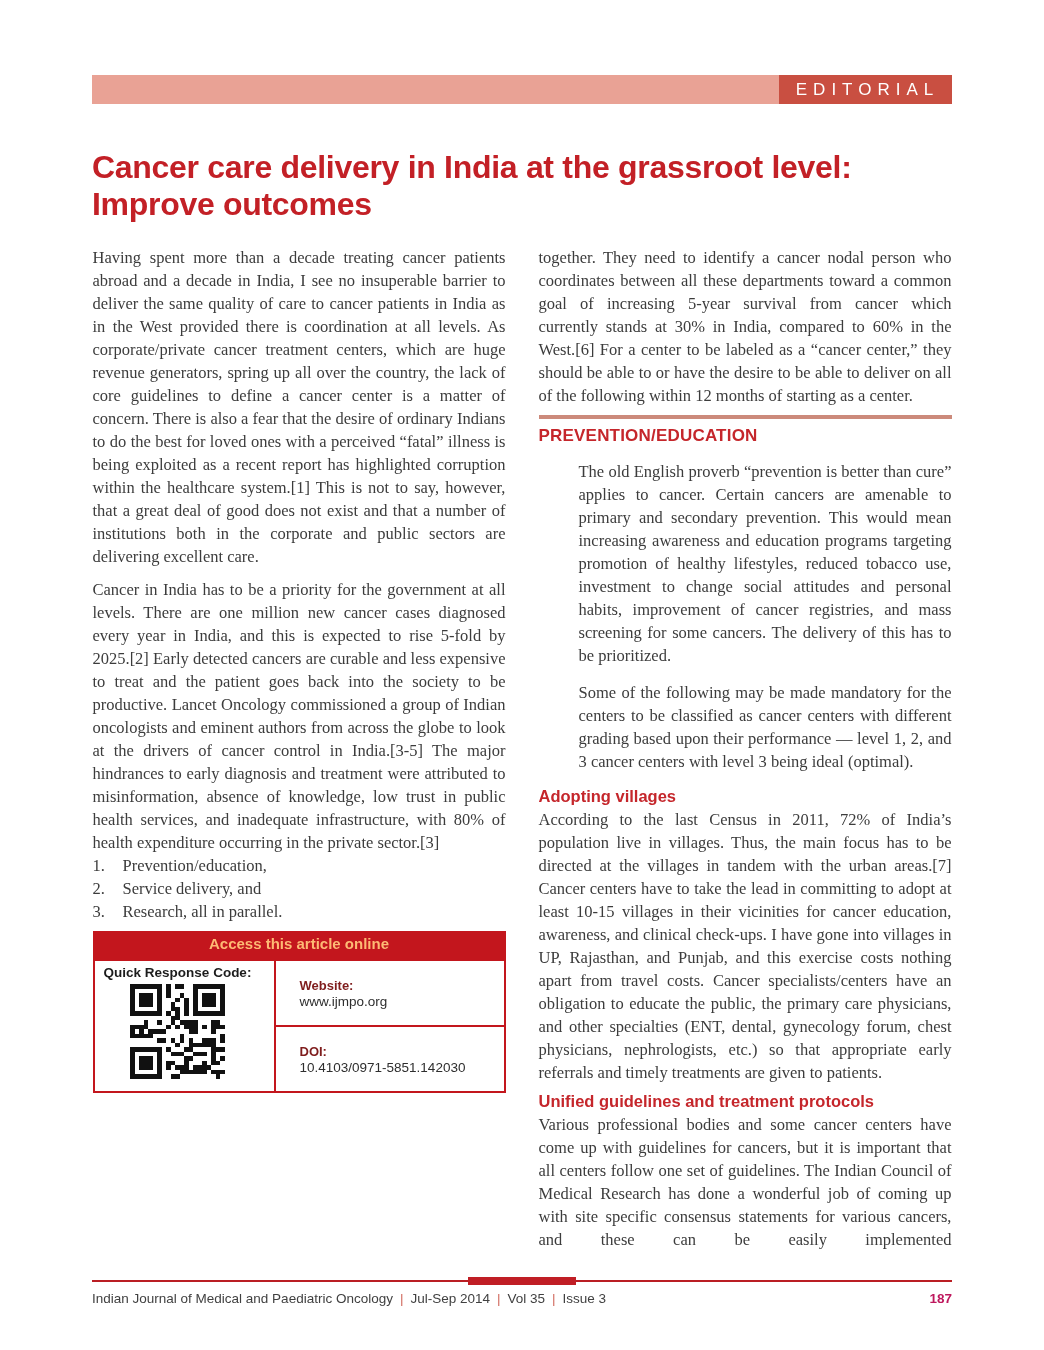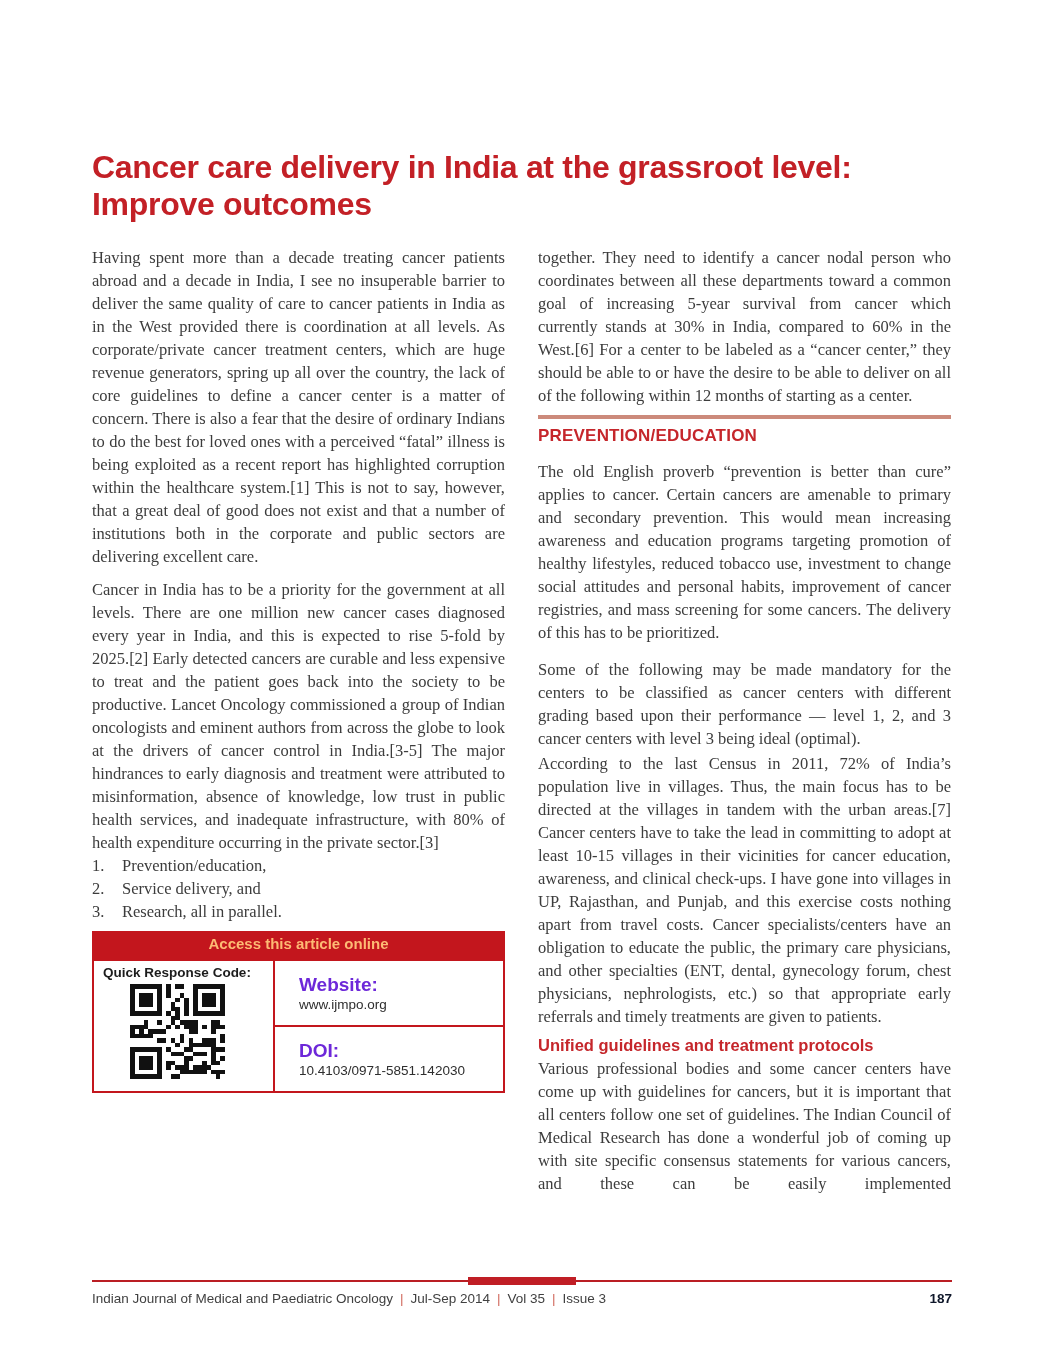--- a/index.html
+++ b/index.html
@@ -27,30 +27,30 @@
   
   .article-title{
     position:absolute;left:92px;top:128px;width:870px;
     font-family:"Liberation Sans", sans-serif;
     font-weight:bold;font-size:32px;line-height:37px;
     letter-spacing:-0.3px;color:#c32026;
   }
   
   .columns{
     position:absolute;left:92px;top:246px;width:860px;
-    display:flex;gap:33px;
+    display:flex;gap:33px;justify-content:center;
   }
   .col{width:413px;flex:0 0 413px;}
   .col p{
     margin:0;
     font-size:16.5px;line-height:23px;
     text-align:justify;
   }
   .col p.gap{margin-top:10px;}
-  .col p.gap14{margin-top:14px;}
+  .col p.gap14{margin-top:14px;margin-left:40px;}
   .col p.cont{text-align-last:justify;}
   .num-list{margin:0;}
   .num-row{display:flex;font-size:16.5px;line-height:23px;}
   .num-row .num{width:30px;flex:0 0 30px;}
   .section-rule{height:4px;background:#cc8a7b;margin-top:8px;}
   .section-heading{
     margin-top:7px;
     font-family:"Liberation Sans", sans-serif;
     font-weight:bold;font-size:17px;letter-spacing:0.2px;
     color:#c5262b;
@@ -81,38 +81,42 @@
     text-align:center;padding:4px 13px 8px 0;
   }
   .qr-label{font-weight:bold;font-size:13.5px;color:#1c1c1c;}
   .qr-wrap{margin-top:4px;}
   .access-right{flex:1;display:flex;flex-direction:column;}
   .access-row{
     flex:1;padding:11px 8px 11px 24px;
     display:flex;flex-direction:column;justify-content:center;
   }
   .access-row.first{border-bottom:2px solid #c3161d;}
-  .access-label{font-weight:bold;font-size:19px;color:#6d28d9;}
+  .access-label{font-weight:bold;font-size:13px;color:#7f1d1d;}
   .access-value{font-size:13.5px;color:#2e2e2e;margin-top:1px;}
   
   .footer-line{position:absolute;left:92px;top:1280px;width:860px;height:2px;background:#ba1e24;}
   .footer-thick{position:absolute;left:468px;top:1277px;width:108px;height:8px;background:#c01e25;}
   .footer-row{
     position:absolute;left:92px;top:1291px;width:860px;
     font-family:"Liberation Sans", sans-serif;font-size:13.5px;color:#414141;
     display:flex;align-items:flex-end;
   }
   .footer-sep{color:#d1685c;padding:0 7px;}
-  .footer-page{margin-left:auto;font-weight:bold;color:#0f172a;}
+  .footer-page{margin-left:auto;font-weight:bold;color:#be185d;}
 </style>
 </head>
 <body>
 
 <div class="page">
 
+  <div class="banner">
+    <div class="banner-light"></div>
+    <div class="banner-dark">EDITORIAL</div>
+  </div>
 
   <h1 class="article-title">Cancer care delivery in India at the grassroot level: Improve outcomes</h1>
 
   <div class="columns">
 
     <div class="col">
       <p>Having spent more than a decade treating cancer patients abroad and a decade in India, I see no insuperable barrier to deliver the same quality of care to cancer patients in India as in the West provided there is coordination at all levels. As corporate/private cancer treatment centers, which are huge revenue generators, spring up all over the country, the lack of core guidelines to define a cancer center is a matter of concern. There is also a fear that the desire of ordinary Indians to do the best for loved ones with a perceived “fatal” illness is being exploited as a recent report has highlighted corruption within the healthcare system.[1] This is not to say, however, that a great deal of good does not exist and that a number of institutions both in the corporate and public sectors are delivering excellent care.</p>
       <p class="gap">Cancer in India has to be a priority for the government at all levels. There are one million new cancer cases diagnosed every year in India, and this is expected to rise 5-fold by 2025.[2] Early detected cancers are curable and less expensive to treat and the patient goes back into the society to be productive. Lancet Oncology commissioned a group of Indian oncologists and eminent authors from across the globe to look at the drivers of cancer control in India.[3-5] The major hindrances to early diagnosis and treatment were attributed to misinformation, absence of knowledge, low trust in public health services, and inadequate infrastructure, with 80% of health expenditure occurring in the private sector.[3]</p>
       <div class="num-list">
         <div class="num-row">
@@ -364,20 +368,21 @@
         </div>
       </div>
     </div>
 
     <div class="col">
       <p>together. They need to identify a cancer nodal person who coordinates between all these departments toward a common goal of increasing 5-year survival from cancer which currently stands at 30% in India, compared to 60% in the West.[6] For a center to be labeled as a “cancer center,” they should be able to or have the desire to be able to deliver on all of the following within 12 months of starting as a center.</p>
       <div class="section-rule"></div>
       <div class="section-heading">PREVENTION/EDUCATION</div>
       <p class="gap14">The old English proverb “prevention is better than cure” applies to cancer. Certain cancers are amenable to primary and secondary prevention. This would mean increasing awareness and education programs targeting promotion of healthy lifestyles, reduced tobacco use, investment to change social attitudes and personal habits, improvement of cancer registries, and mass screening for some cancers. The delivery of this has to be prioritized.</p>
       <p class="gap14">Some of the following may be made mandatory for the centers to be classified as cancer centers with different grading based upon their performance — level 1, 2, and 3 cancer centers with level 3 being ideal (optimal).</p>
+      <div class="sub-heading">Adopting villages</div>
       <p class="after-sub">According to the last Census in 2011, 72% of India’s population live in villages. Thus, the main focus has to be directed at the villages in tandem with the urban areas.[7] Cancer centers have to take the lead in committing to adopt at least 10-15 villages in their vicinities for cancer education, awareness, and clinical check-ups. I have gone into villages in UP, Rajasthan, and Punjab, and this exercise costs nothing apart from travel costs. Cancer specialists/centers have an obligation to educate the public, the primary care physicians, and other specialties (ENT, dental, gynecology forum, chest physicians, nephrologists, etc.) so that appropriate early referrals and timely treatments are given to patients.</p>
       <div class="sub-heading tight">Unified guidelines and treatment protocols</div>
       <p class="after-sub cont">Various professional bodies and some cancer centers have come up with guidelines for cancers, but it is important that all centers follow one set of guidelines. The Indian Council of Medical Research has done a wonderful job of coming up with site specific consensus statements for various cancers, and these can be easily implemented</p>
     </div>
   </div>
 
   <div class="footer-line"></div>
   <div class="footer-thick"></div>
   <div class="footer-row">
     <span>Indian Journal of Medical and Paediatric Oncology</span>

